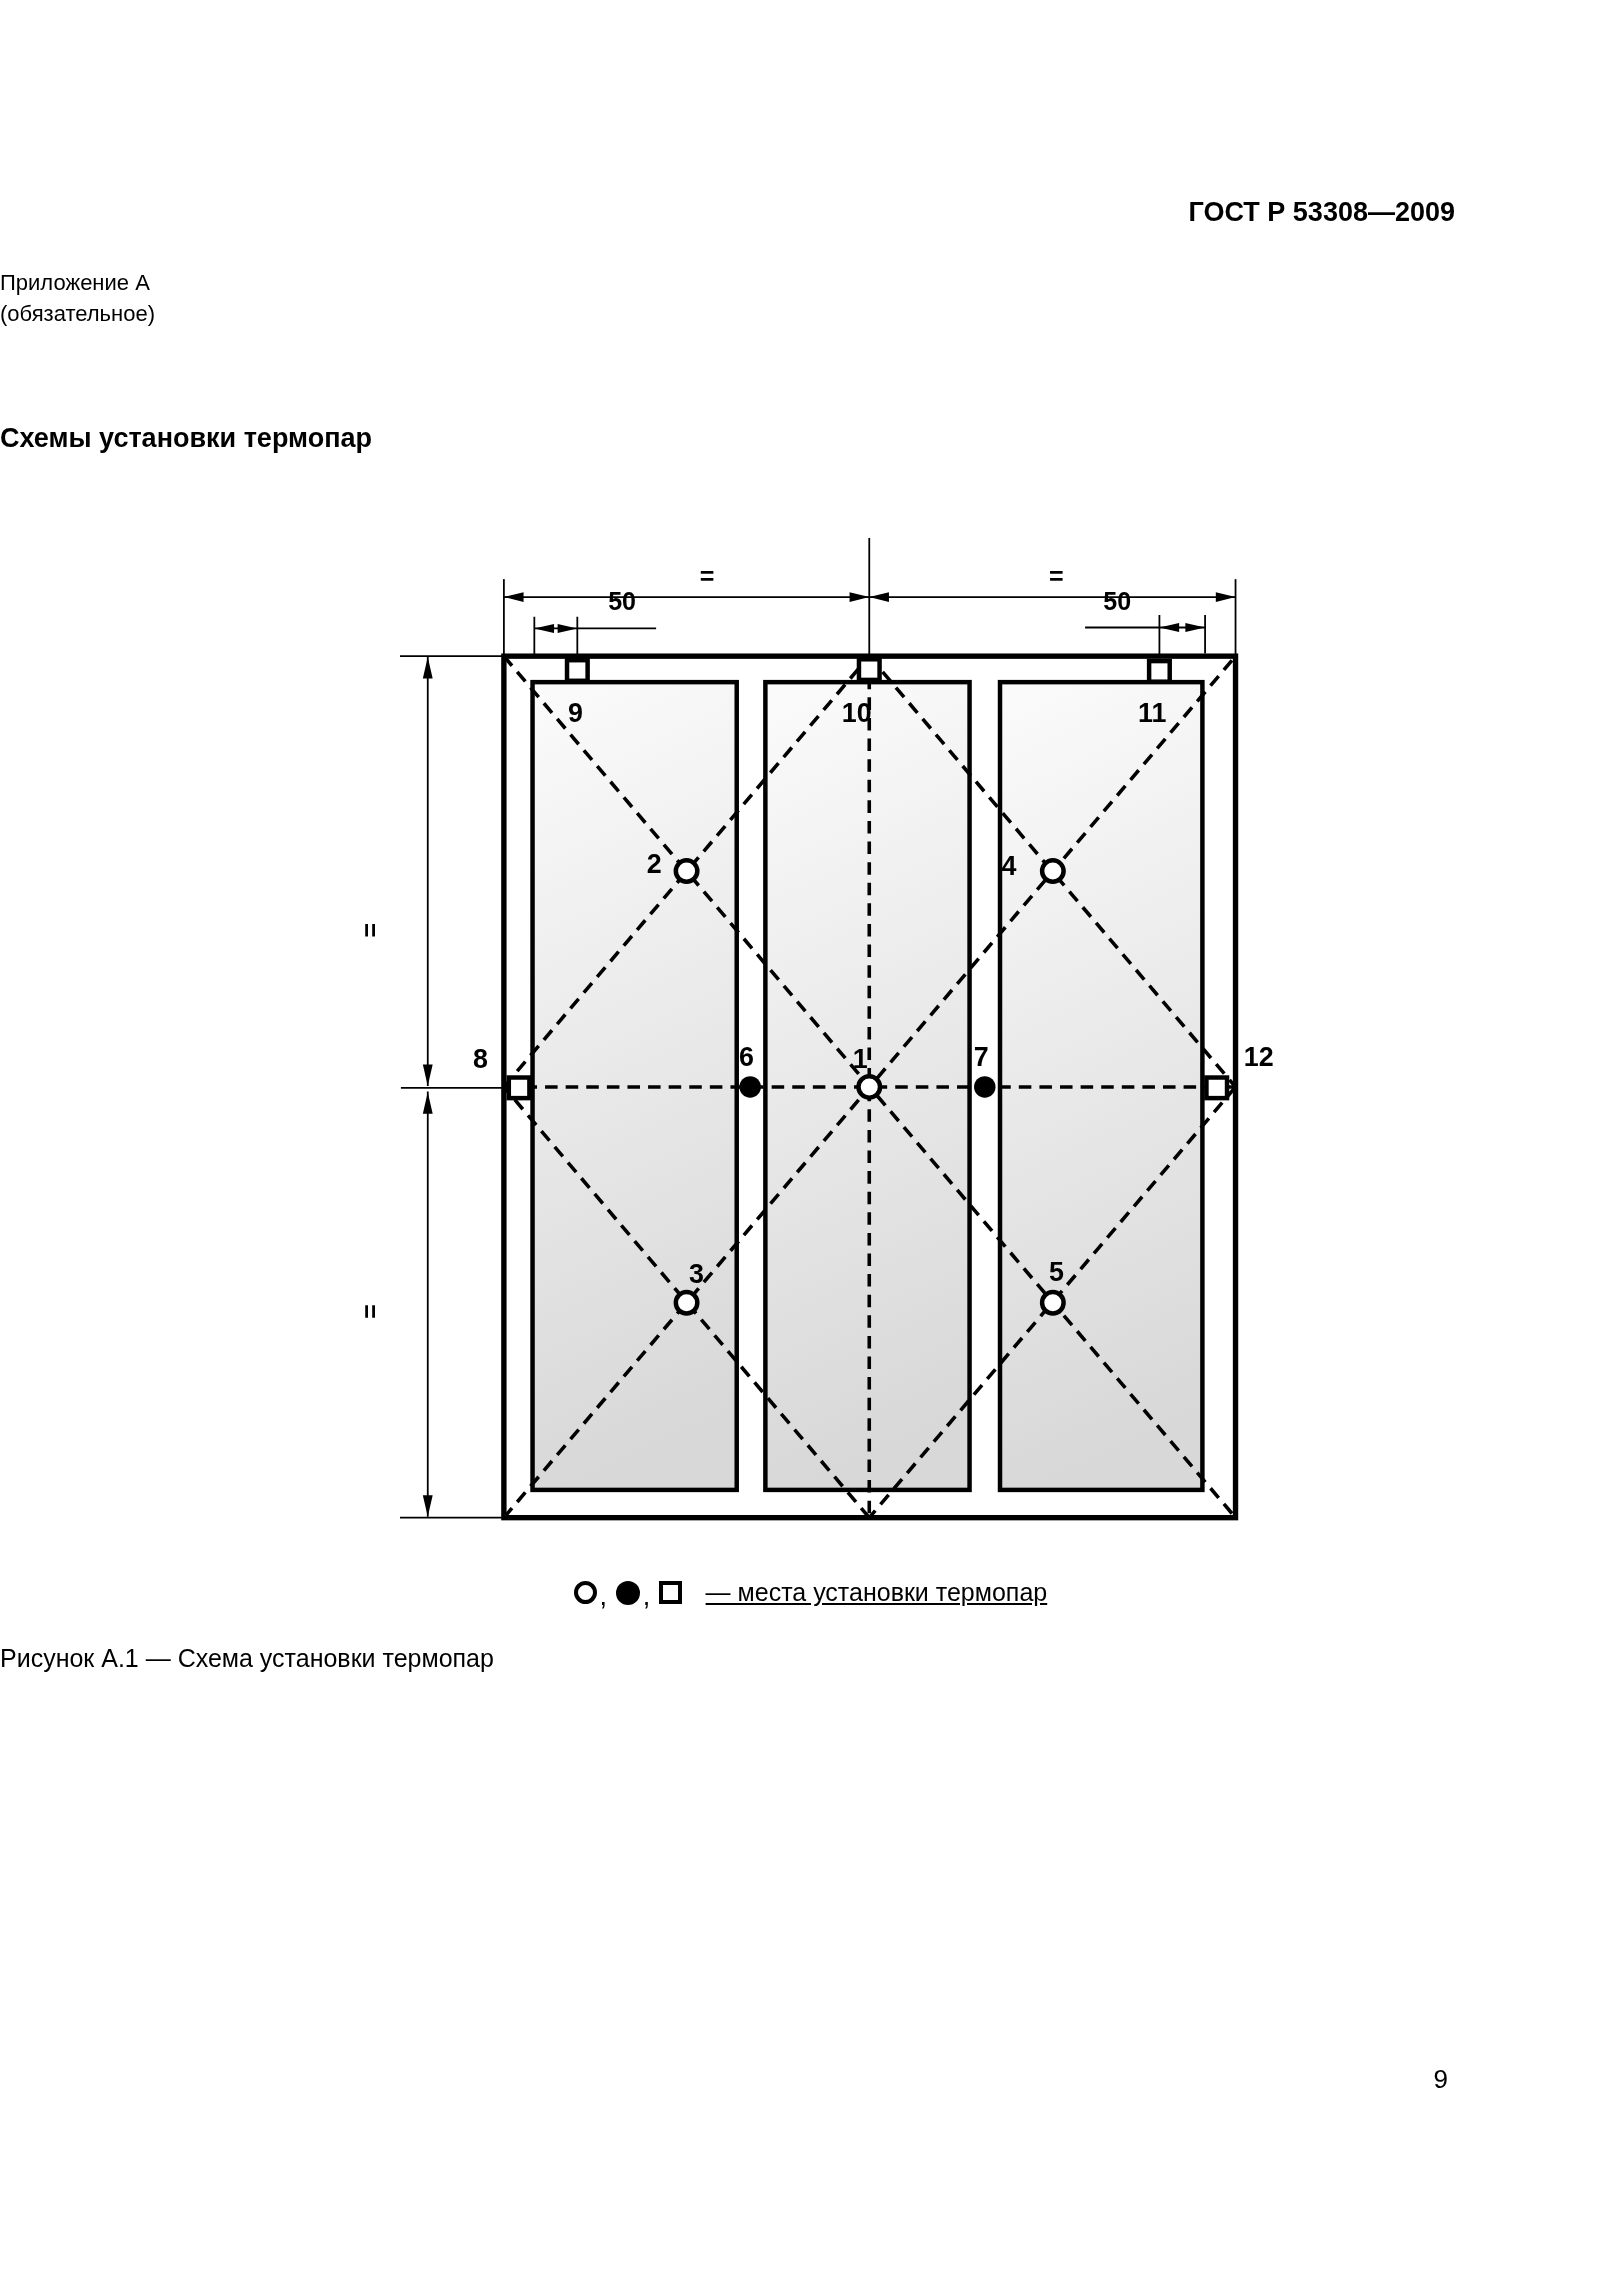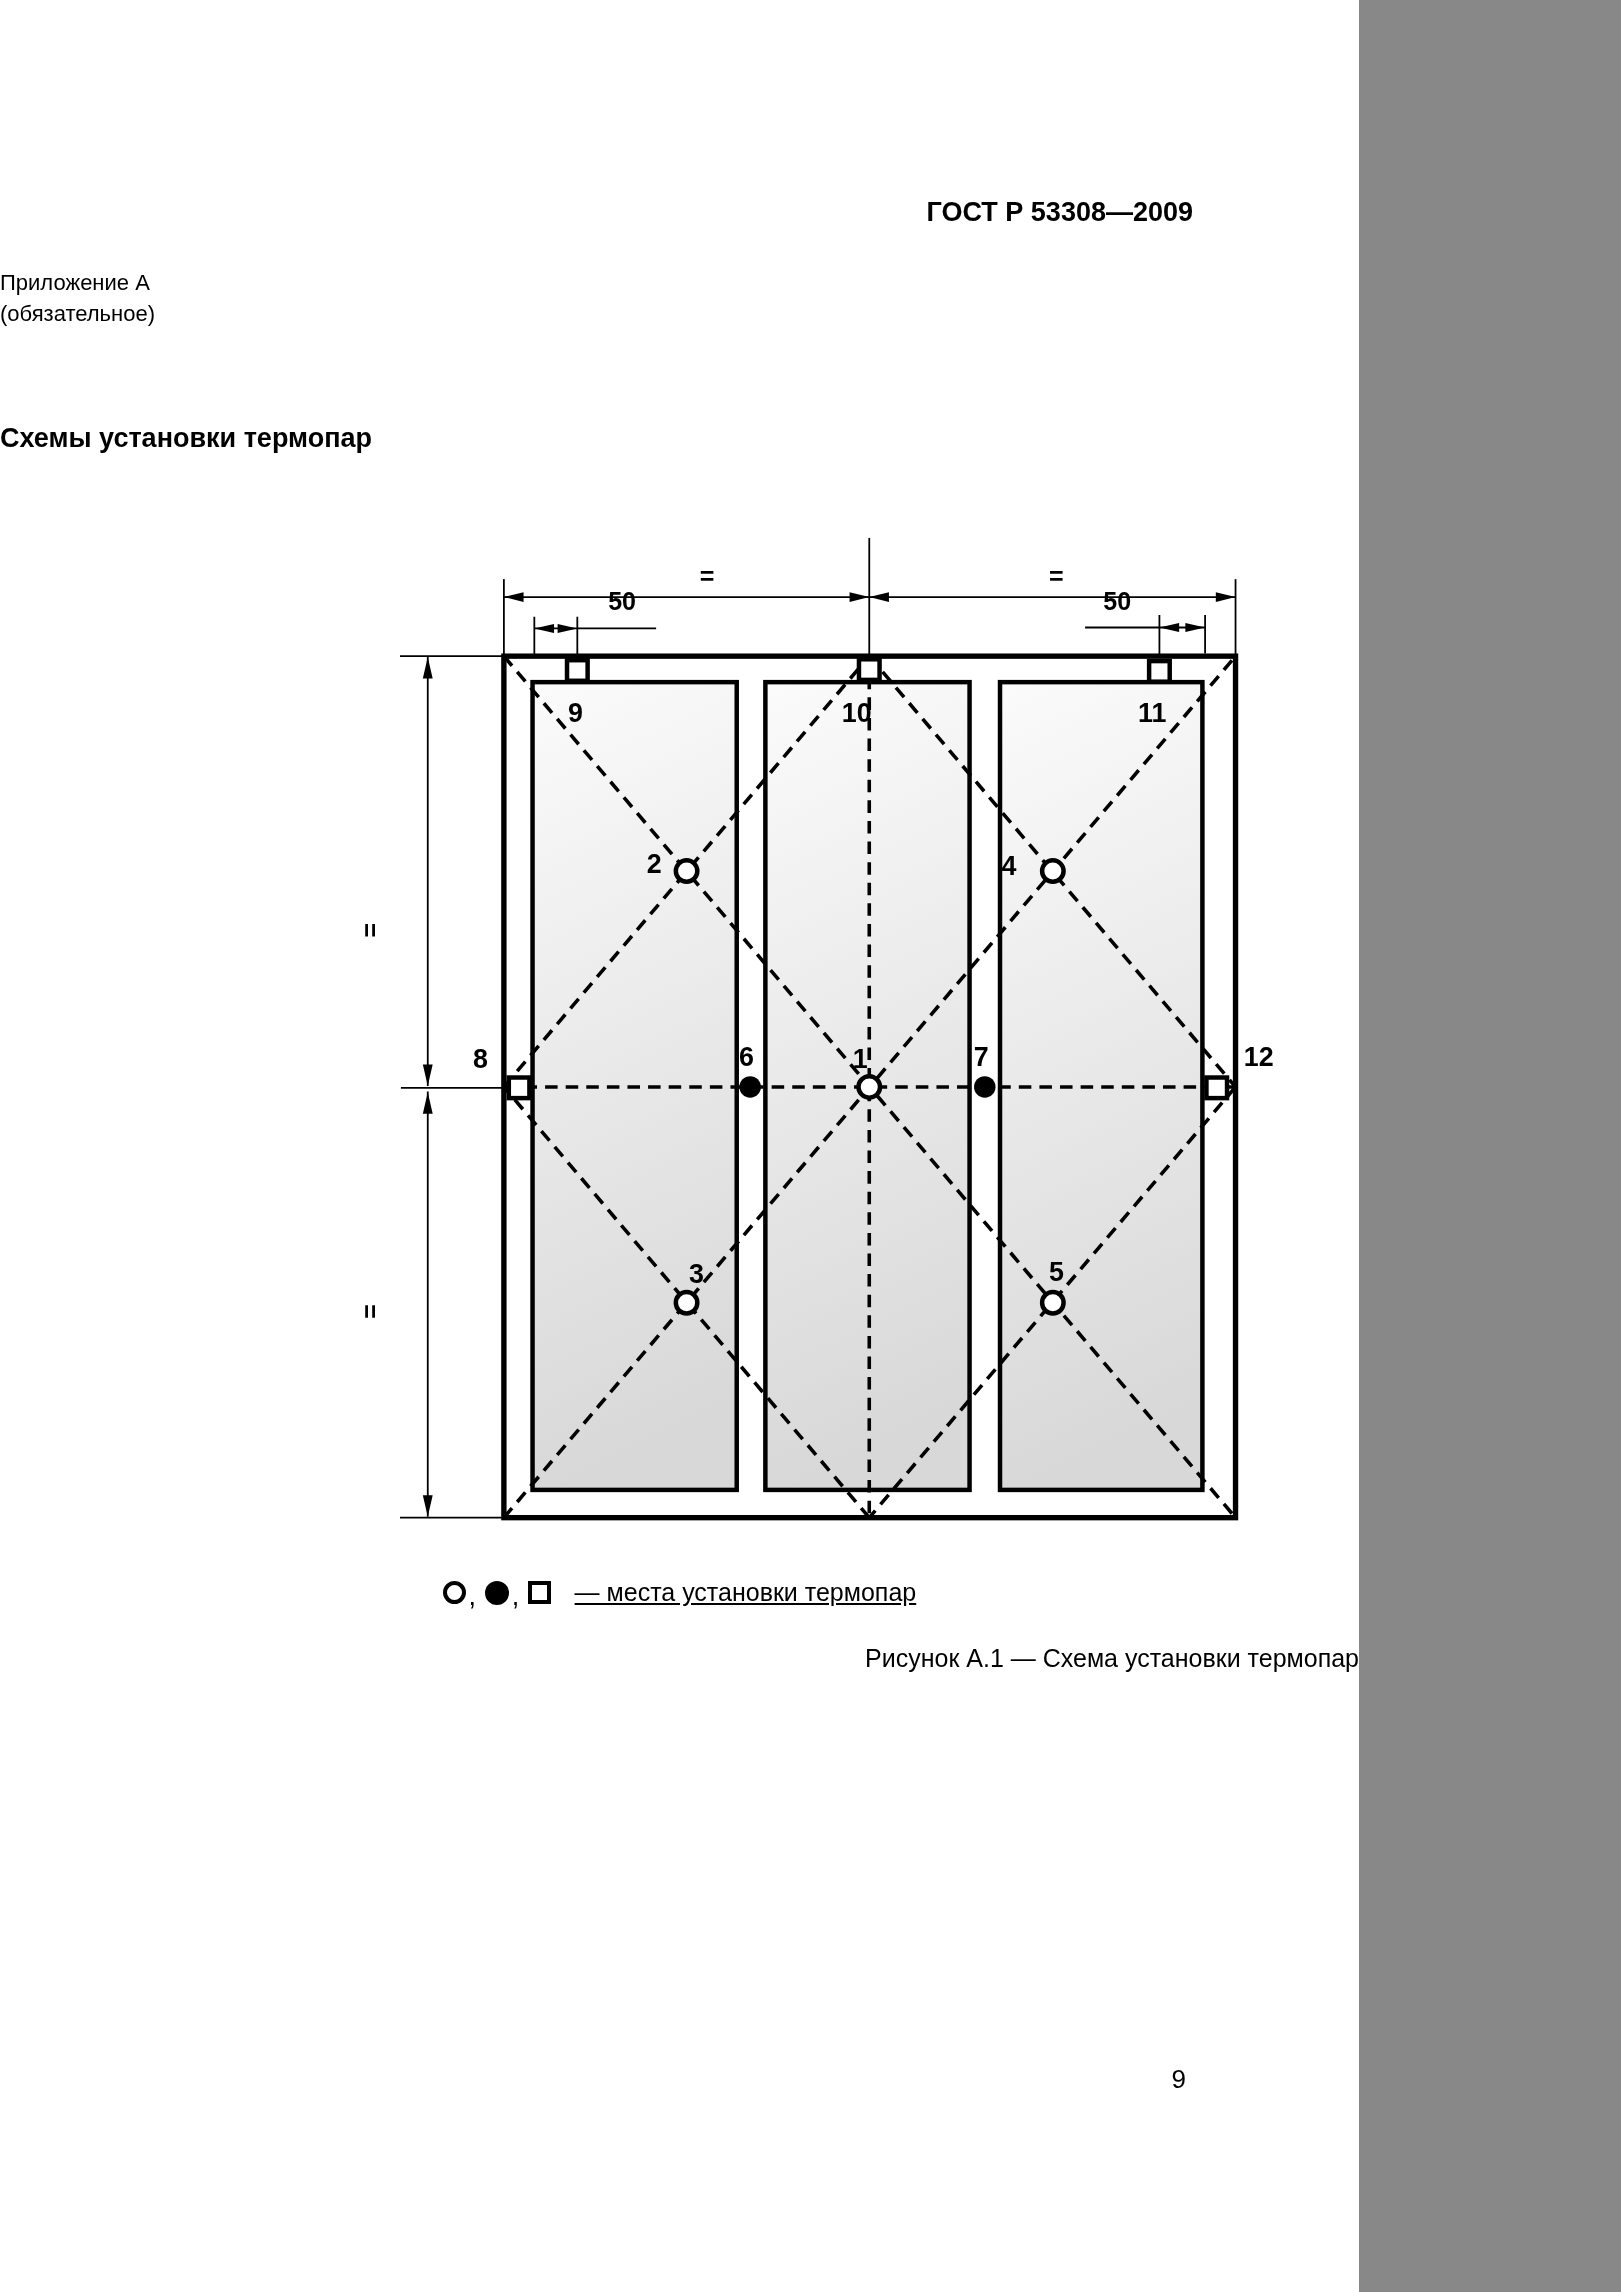--- a/index.html
+++ b/index.html
@@ -1,18 +1,18 @@
 <!DOCTYPE html>
 <html style="font-size:14.3px"><head>
 <meta charset="utf-8">
 <style>
   html,body{margin:0;padding:0;background:#888;}
   .page{
     position:relative;
-    width:1359px;height:2293px;
+    width:1621px;height:2293px;
     background:#ffffff;
     font-family:"Liberation Sans", sans-serif;
     color:#000;
     overflow:hidden;
   }
   .doc-header{
     position:absolute;top:197px;left:0;right:166px;
     text-align:right;font-size:27px;font-weight:bold;
   }
   .appendix{
@@ -32,21 +32,21 @@
     font-size:25px;
   }
   .legend-row .sym{display:inline-block;box-sizing:border-box;}
   .sym-circle-open{width:23px;height:23px;border:4.5px solid #000;border-radius:50%;}
   .sym-circle-filled{width:24px;height:24px;background:#000;border-radius:50%;}
   .sym-square-open{width:22.4px;height:22.4px;border:4.5px solid #000;}
   .legend-comma{font-size:27px;margin:7.2px 9px 0 2.7px;}
   .legend-text{margin-left:24px;text-decoration:underline;}
   .fig-caption{
     position:absolute;top:1639px;left:0;width:100%;
-    text-align:right;font-size:25px;line-height:39px;
+    text-align:left;font-size:25px;line-height:39px;
   }
   .page-number{
     position:absolute;top:2064px;left:0;right:173px;
     text-align:right;font-size:26px;
   }
   
   .thin{stroke:#000;stroke-width:2;fill:none;}
   .dash{stroke:#000;stroke-width:4;fill:none;stroke-dasharray:14 9;}
   .frame{stroke:#000;stroke-width:6;fill:#ffffff;}
   .panel{stroke:#000;stroke-width:5;}

